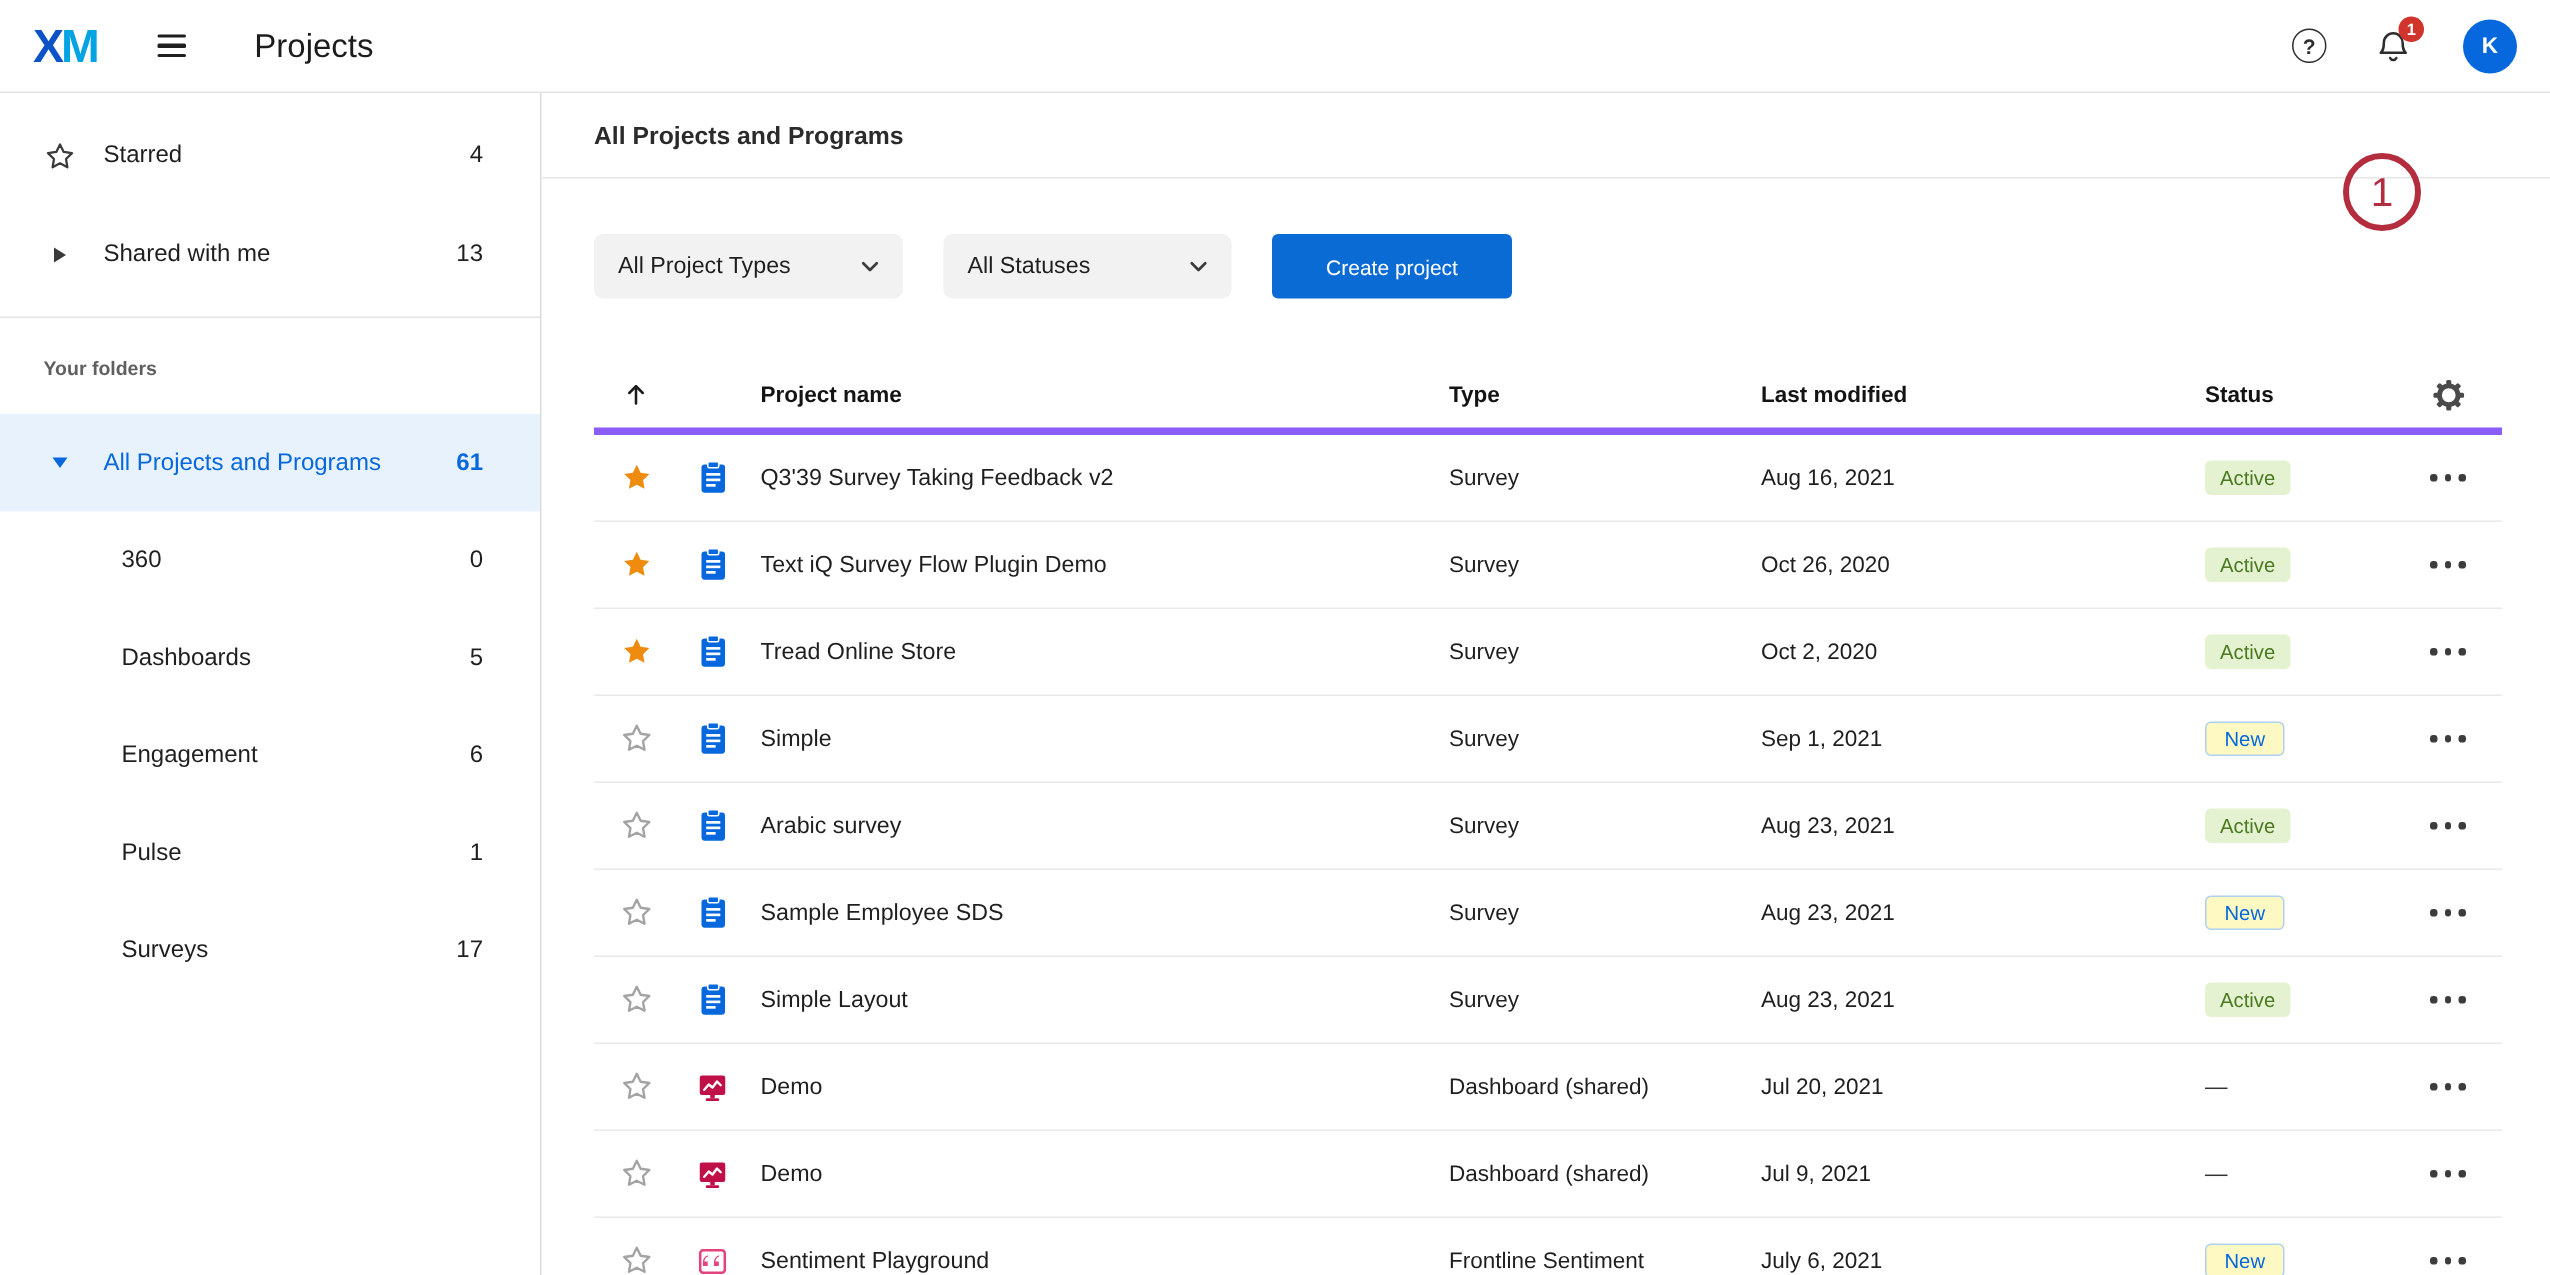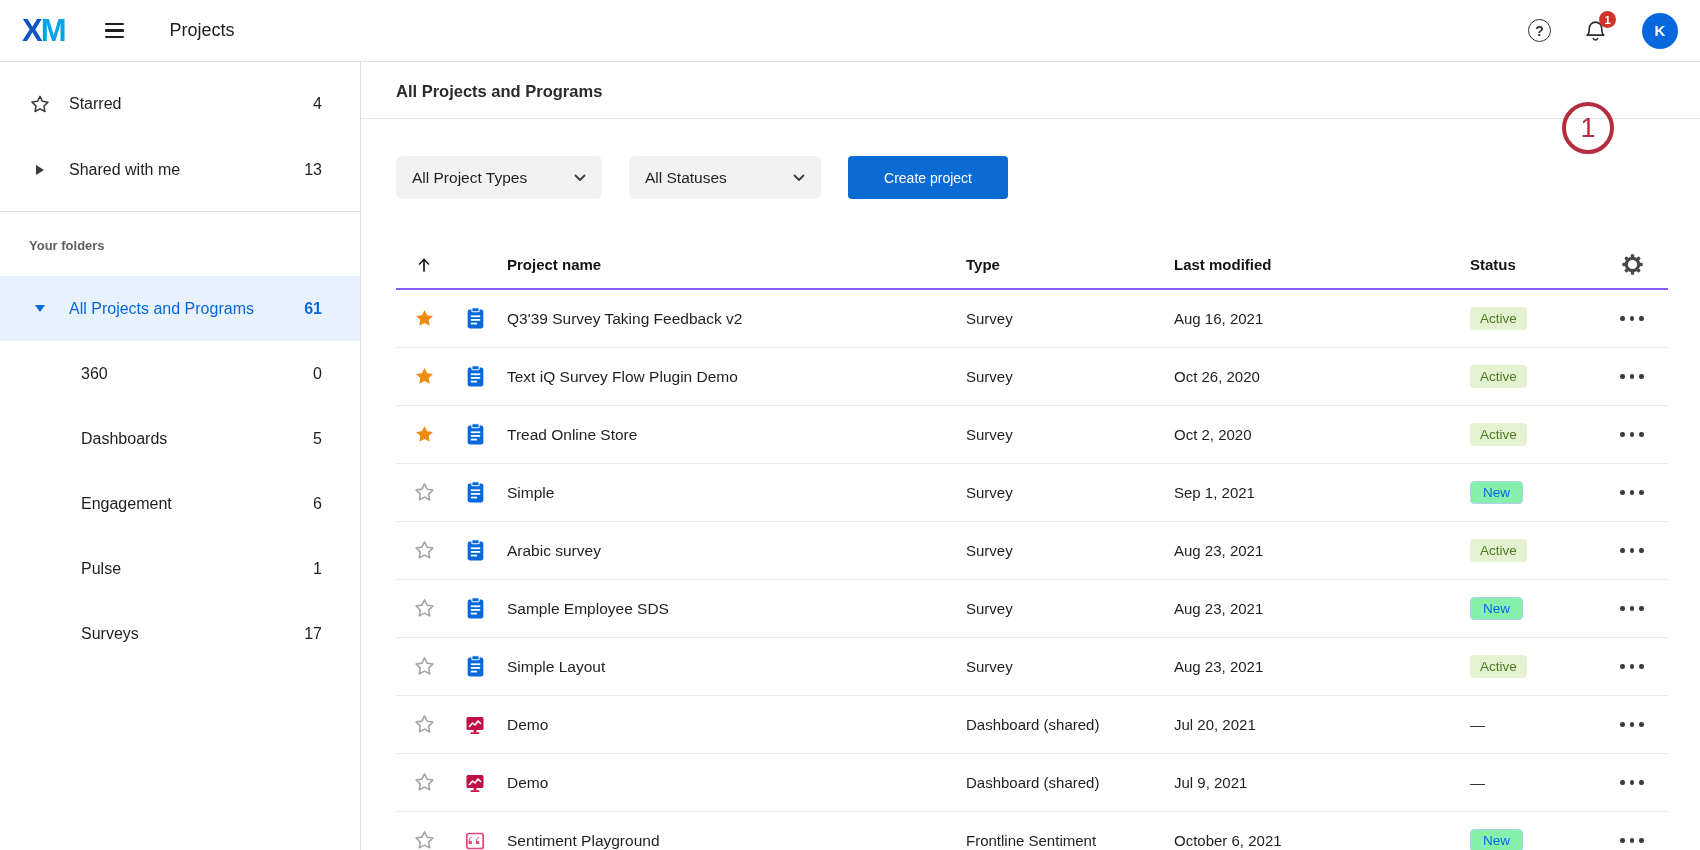--- a/index.html
+++ b/index.html
@@ -16,21 +16,21 @@
     border-bottom: 1px solid #e4e4e4;
     display: flex;
     align-items: center;
     padding: 0 22px;
   }
   .logo { font-size: 31px; font-weight: 800; letter-spacing: -2px; user-select: none; }
   .logo .x { color: #0c53c8; }
   .logo .m { color: #04a3e3; }
   .hamburger { margin-left: 36px; display: flex; flex-direction: column; gap: 4px; cursor: pointer; padding: 4px; }
   .hamburger i { display: block; width: 19px; height: 2.4px; background: #1f1f1f; border-radius: 1px; }
-  .topbar-title { margin-left: 42px; font-size: 18px; color: #1c1c1c; }
+  .topbar-title { margin-left: 42px; font-size: 22px; color: #1c1c1c; }
   .topbar-right { margin-left: auto; display: flex; align-items: center; }
   .help-circle {
     width: 23px; height: 23px; border: 1.8px solid #2e2e2e; border-radius: 50%;
     display: flex; align-items: center; justify-content: center;
     font-size: 14px; font-weight: bold; color: #2e2e2e; cursor: pointer;
   }
   .bell-wrap { position: relative; margin-left: 32px; cursor: pointer; display: flex; }
   .notif-badge {
     position: absolute; top: -7px; right: -8px;
     min-width: 17px; height: 17px; padding: 0 4px; border-radius: 9px;
@@ -107,29 +107,29 @@
     background: transparent; z-index: 5;
   }
 
   
   .table { margin-top: 42px; }
   .thead, .trow {
     display: grid;
     grid-template-columns: 56px 46px 1fr 208px 296px 126px 72px;
     align-items: center;
   }
-  .thead { height: 49px; border-bottom: 2px solid #8b5cf6; font-weight: bold; font-size: 15px; color: #141414; }
+  .thead { height: 49px; border-bottom: 5px solid #8b5cf6; font-weight: bold; font-size: 15px; color: #141414; }
   .trow { height: 58px; border-bottom: 1px solid #e9e9e9; font-size: 15px; color: #1f1f1f; }
   .cell-center { display: flex; justify-content: center; align-items: center; }
   .name-pad { padding-left: 9px; }
   .name-cell { font-size: 15.5px; padding-left: 9px; white-space: nowrap; overflow: hidden; cursor: pointer; }
   .star-btn { display: flex; cursor: pointer; }
   .badge { display: inline-block; padding: 4px 10px; border-radius: 4px; font-size: 13.5px; }
   .badge.active { background: #e4f2d2; color: #4b7a20; }
-  .badge.new { background: #86efac; color: #0768dd; border: 1px solid #aed1f2; padding: 3px 12px; }
+  .badge.new { background: #fef9c3; color: #0768dd; border: 1px solid #aed1f2; padding: 3px 12px; }
   .no-status { font-size: 15px; color: #333; }
   .dots { display: flex; gap: 5px; background: none; border: none; cursor: pointer; padding: 8px 6px; }
   .dots i { width: 4.5px; height: 4.5px; border-radius: 50%; background: #3c3c3c; }
   .gear-btn { background: none; border: none; cursor: pointer; display: flex; padding: 2px; }
   .sort-btn { background: none; border: none; cursor: pointer; display: flex; padding: 2px; }
 </style>
 </head>
 <body>
 
 <header class="topbar">
@@ -535,21 +535,21 @@
             <div class="cell-center">
               <svg width="22" height="22" viewBox="0 0 22 22">
                 <rect x="2.8" y="3.5" width="16.4" height="15" rx="2" fill="#fff" stroke="#e2447e" stroke-width="1.7"></rect>
                 <path d="M8 7.6c-1.5.6-2.4 1.8-2.4 3.4h2.2v3H4.6v-2.6c0-2.2 1.2-3.8 3.4-4.6z" fill="#e2447e"></path>
                 <path d="M14.6 7.6c-1.5.6-2.4 1.8-2.4 3.4h2.2v3h-5.2v-2.6c0-2.2 1.2-3.8 3.4-4.6z" fill="#fff" stroke="none"></path>
                 <path d="M15.4 7.6c-1.5.6-2.4 1.8-2.4 3.4h2.2v3H12v-2.6c0-2.2 1.2-3.8 3.4-4.6z" fill="#e2447e"></path>
               </svg>
             </div>
             <div class="name-cell">Sentiment Playground</div>
             <div>Frontline Sentiment</div>
-            <div>October 6, 2021</div>
+            <div>July 6, 2021</div>
             <div><span class="badge new">New</span></div>
             <div class="cell-center">
               <button class="dots">
                 <i></i>
                 <i></i>
                 <i></i>
               </button>
             </div>
           </div>
         </div>

